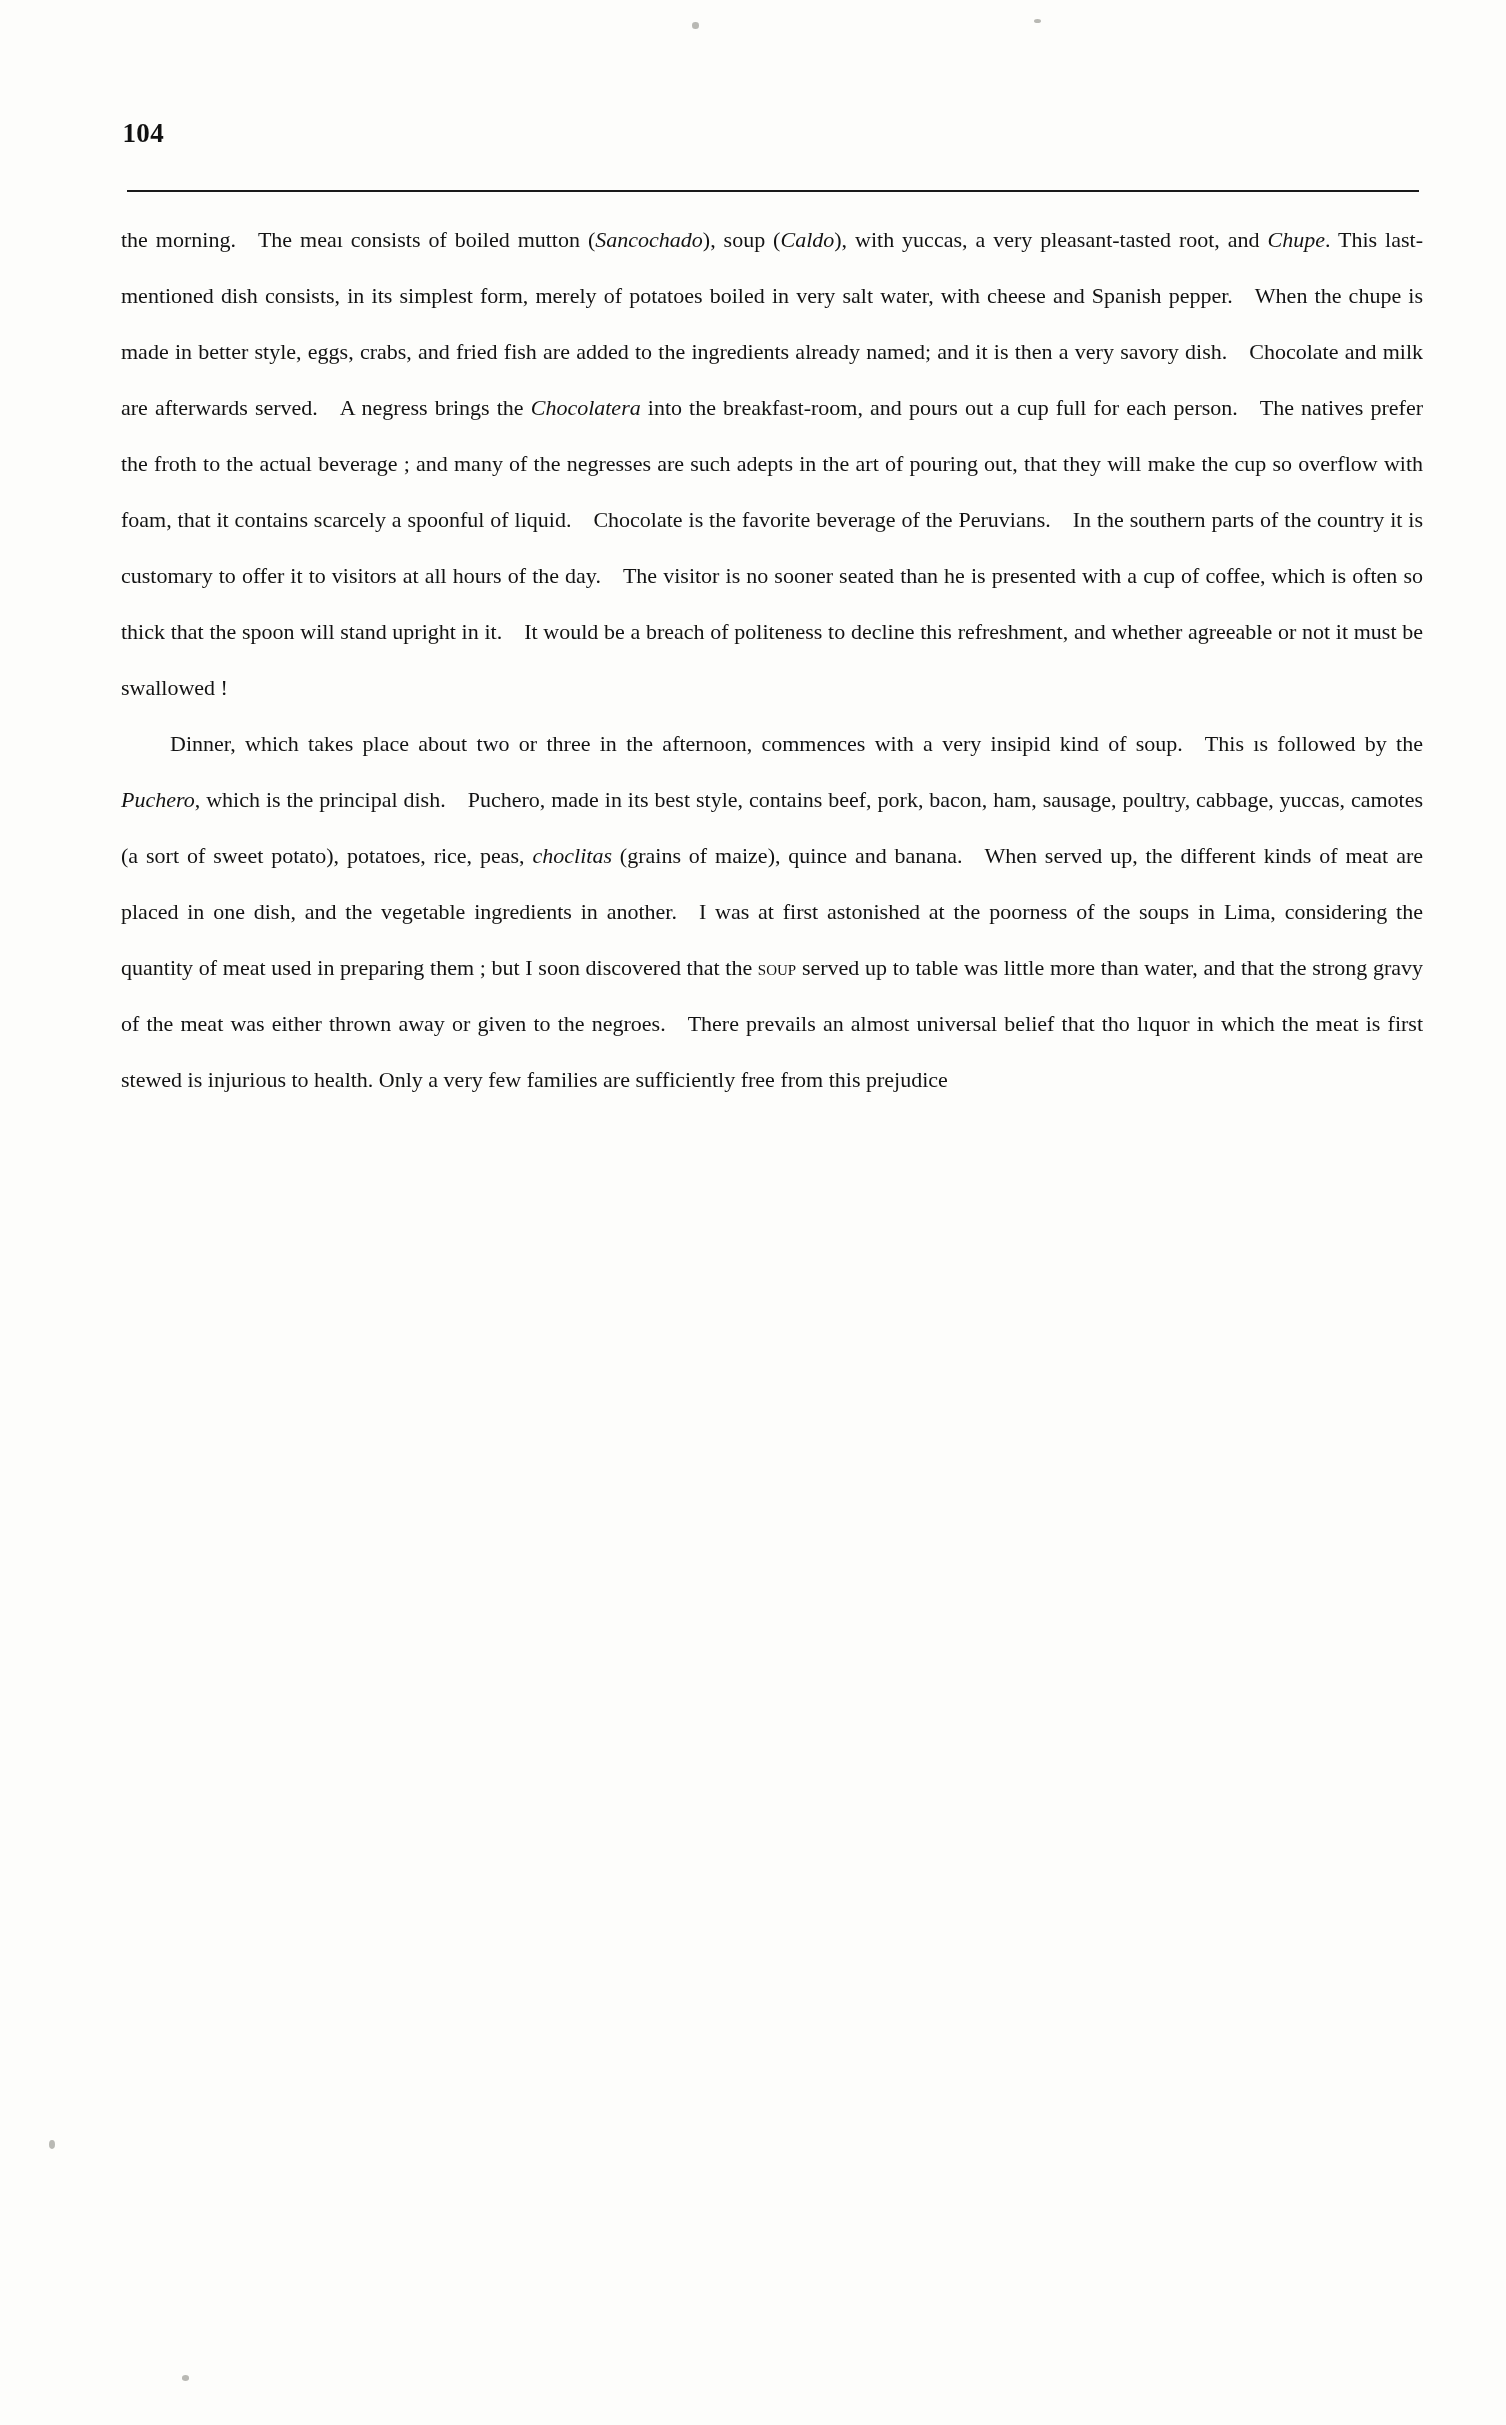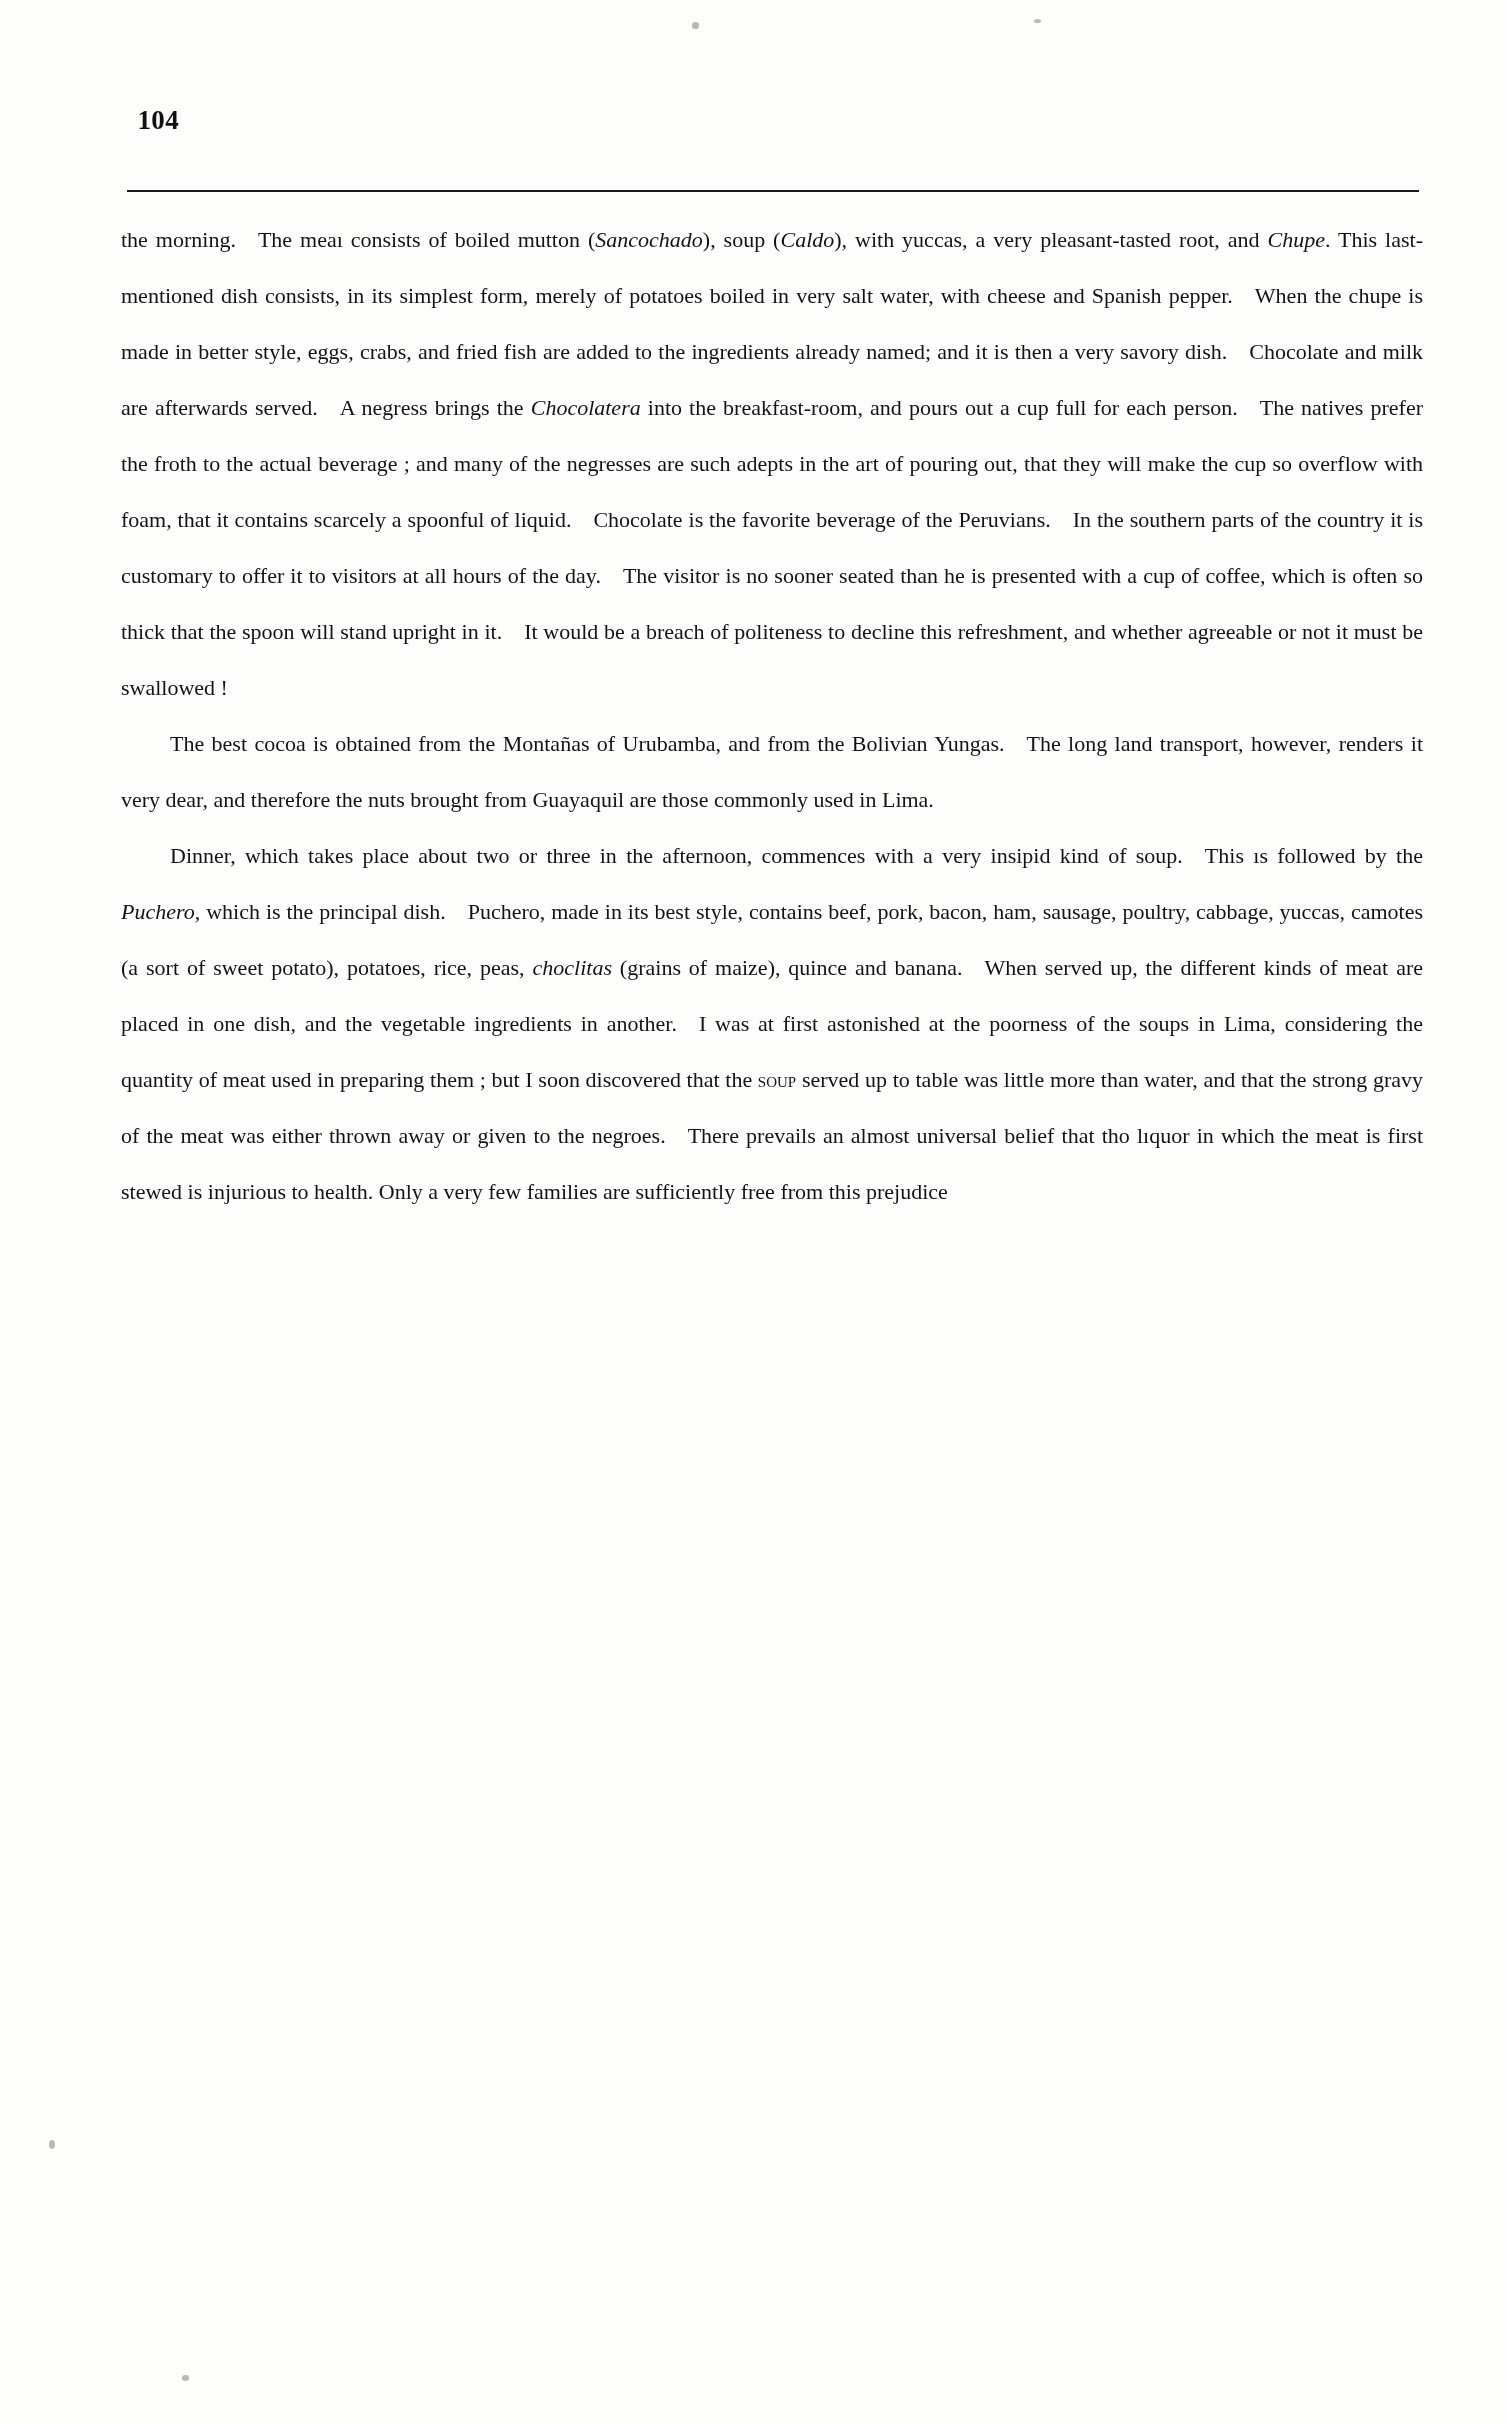--- a/index.html
+++ b/index.html
@@ -31,26 +31,25 @@
   }
   .header-row {
     position: relative;
     height: 66px;
     display: flex;
     align-items: flex-start;
   }
   .folio {
     position: absolute;
     left: 4.4px;
-    top: 17px;
+    top: 30px;
     font-size: 27px;
     font-weight: bold;
     letter-spacing: 0.4px;
     font-family: "Liberation Serif", serif;
-    margin-left: 15px;
   }
   .running-head {
     position: absolute;
     left: 0;
     right: 0;
     top: 20.6px;
     text-align: center;
     font-size: 30px;
     letter-spacing: 2.6px;
     padding-right: 413px;
@@ -111,19 +110,18 @@
   <div class="page-inner">
 
     <div class="header-row">
       <div class="folio">104</div>
     </div>
 
     <div class="rule"></div>
 
     <div class="body-text">
       <p>the morning. The meaı consists of boiled mutton (<i>Sancochado</i>), soup (<i>Caldo</i>), with yuccas, a very pleasant-tasted root, and <i>Chupe</i>. This last-mentioned dish consists, in its simplest form, merely of potatoes boiled in very salt water, with cheese and Spanish pepper. When the chupe is made in better style, eggs, crabs, and fried fish are added to the ingredients already named; and it is then a very savory dish. Chocolate and milk are afterwards served. A negress brings the <i>Chocolatera</i> into the breakfast-room, and pours out a cup full for each person. The natives prefer the froth to the actual beverage ; and many of the negresses are such adepts in the art of pouring out, that they will make the cup so overflow with foam, that it contains scarcely a spoonful of liquid. Chocolate is the favorite beverage of the Peruvians. In the southern parts of the country it is customary to offer it to visitors at all hours of the day. The visitor is no sooner seated than he is presented with a cup of coffee, which is often so thick that the spoon will stand upright in it. It would be a breach of politeness to decline this refreshment, and whether agreeable or not it must be swallowed !</p>
-      <p class="indent">The best cocoa is obtained from the Montañas of Urubamba, and from the Bolivian Yungas. The long land transport, however, renders it very dear, and therefore the nuts brought from Guayaquil are those commonly used in Lima.</p>
       <p class="indent">Dinner, which takes place about two or three in the afternoon, commences with a very insipid kind of soup. This ıs followed by the <i>Puchero</i>, which is the principal dish. Puchero, made in its best style, contains beef, pork, bacon, ham, sausage, poultry, cabbage, yuccas, camotes (a sort of sweet potato), potatoes, rice, peas, <i>choclitas</i> (grains of maize), quince and banana. When served up, the different kinds of meat are placed in one dish, and the vegetable ingredients in another. I was at first astonished at the poorness of the soups in Lima, considering the quantity of meat used in preparing them ; but I soon discovered that the <span class="sc">soup</span> served up to table was little more than water, and that the strong gravy of the meat was either thrown away or given to the negroes. There prevails an almost universal belief that tho lıquor in which the meat is first stewed is injurious to health. Only a very few families are sufficiently free from this prejudice</p>
     </div>
 
   </div>
 </div>
 
 
 </body></html>

